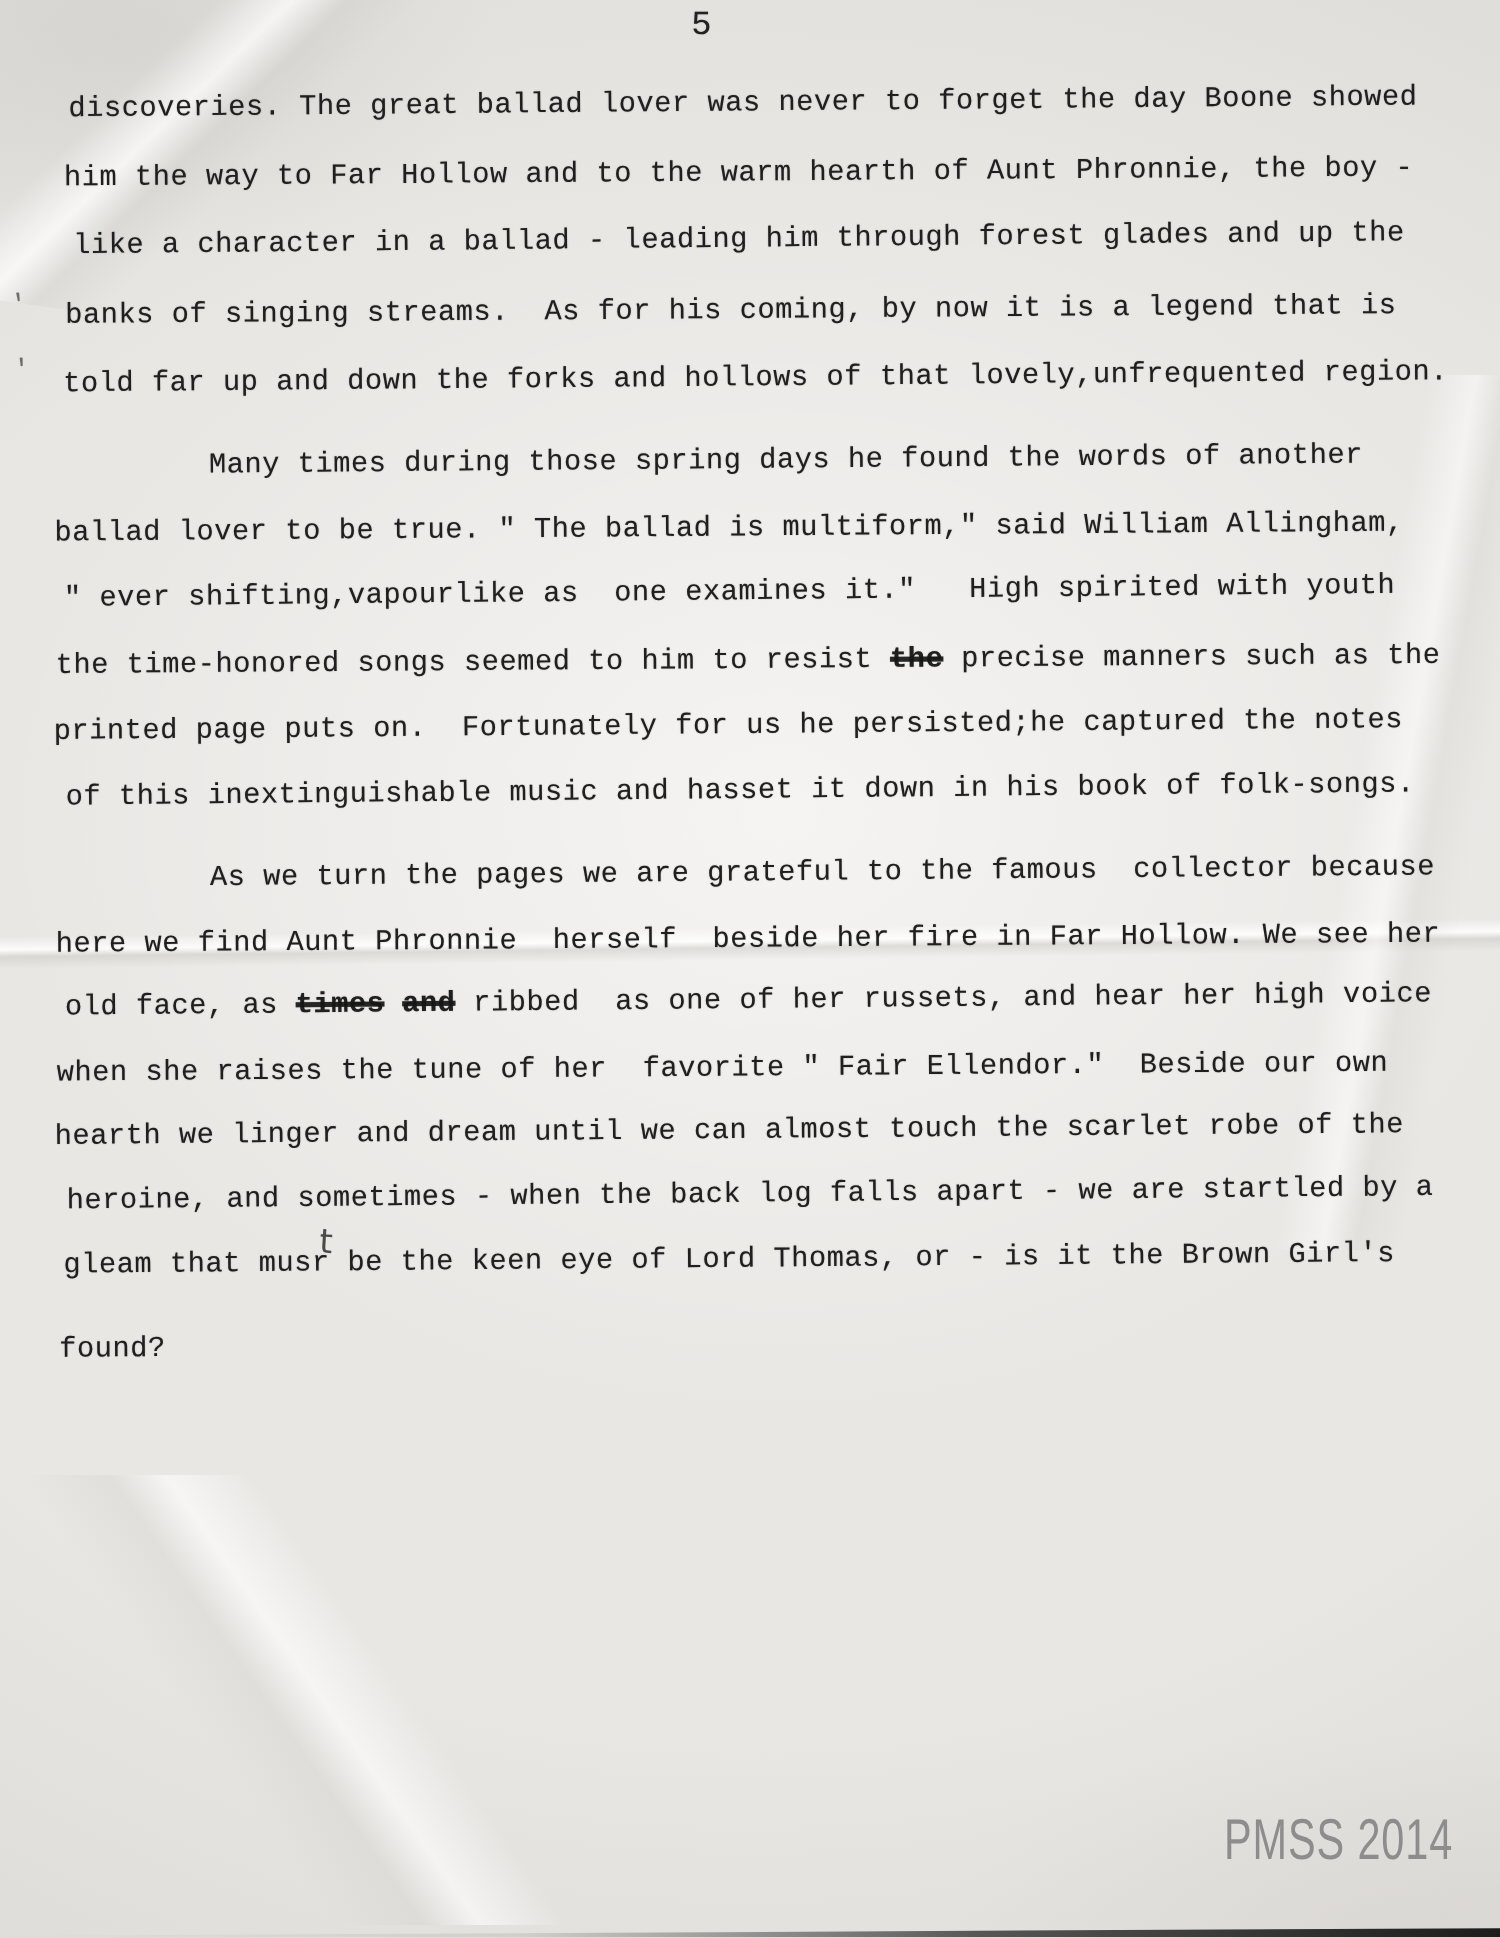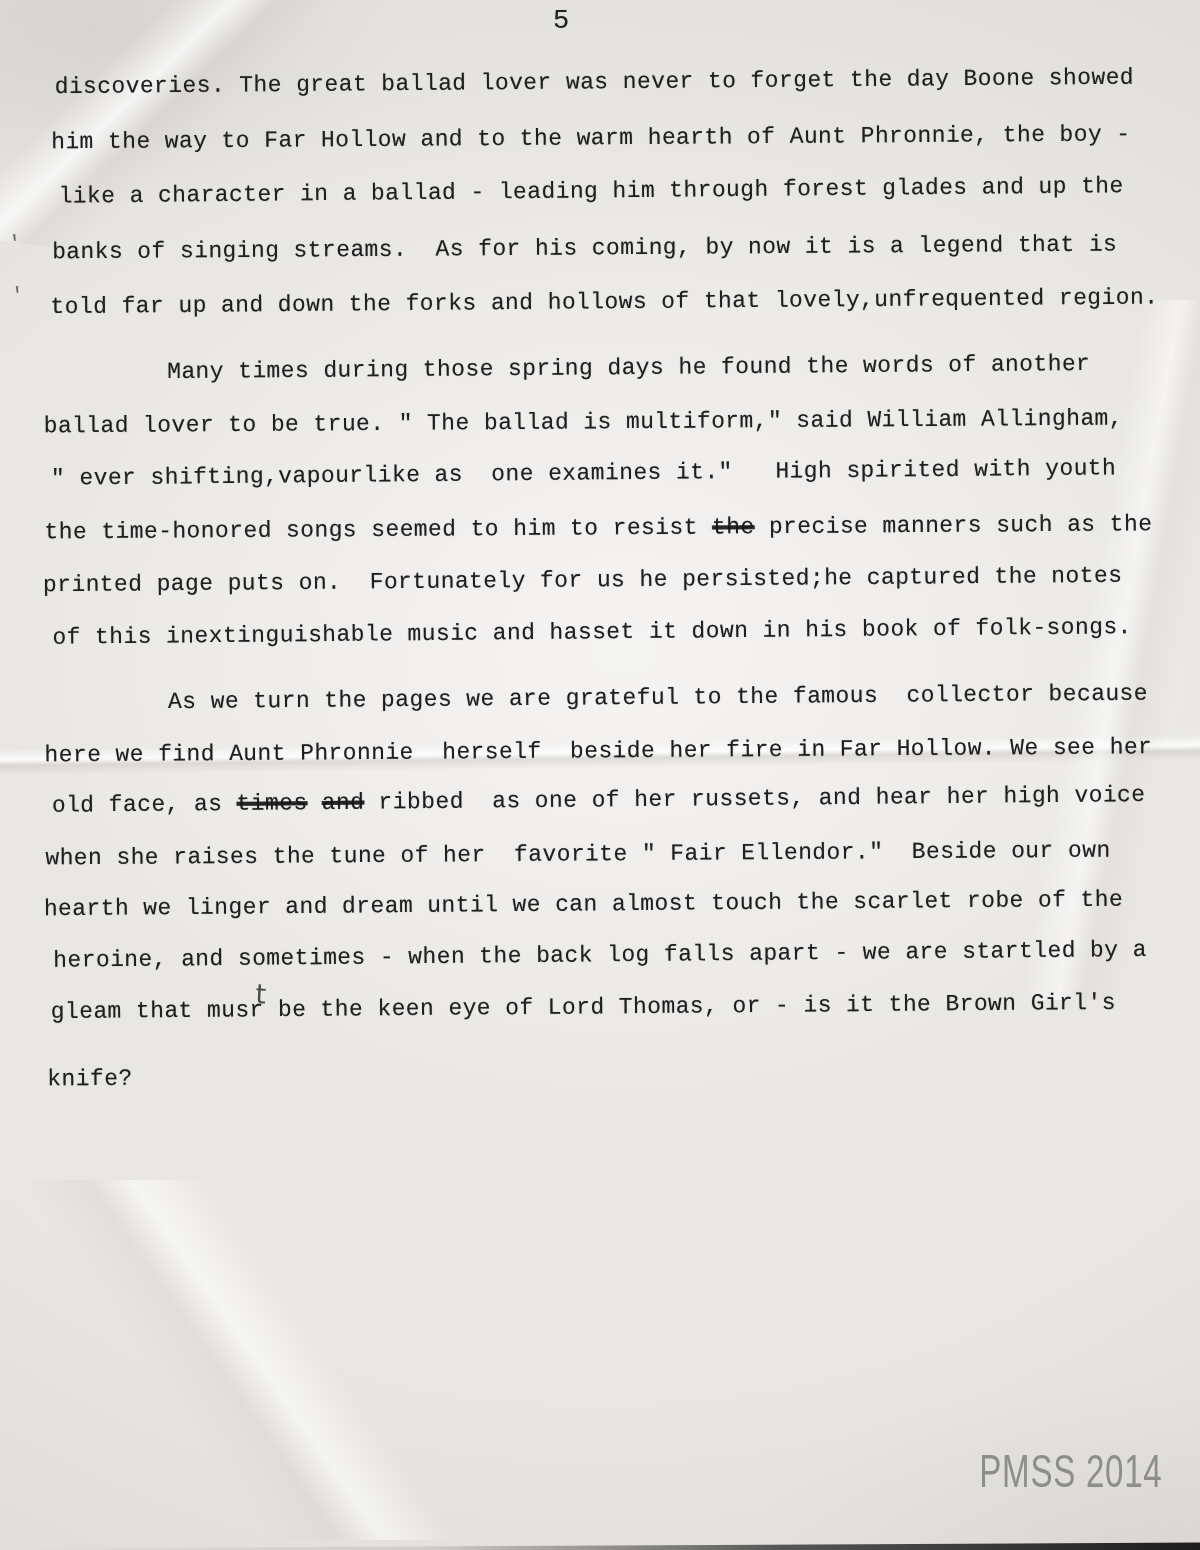--- a/index.html
+++ b/index.html
@@ -102,20 +102,21 @@
   .line { white-space: pre; }
   .para .line:nth-child(2n)   { transform: translate(-4px, 1px) rotate(0.08deg); }
   .para .line:nth-child(3n)   { transform: translate(3px, -1px) rotate(-0.06deg); }
   .para .line:nth-child(5n)   { transform: translate(-6px, 0px); }
   .indent { padding-left: 120px; }
   .extra-gap { margin-top: 15px; }
   .strike {
     text-decoration: line-through;
     text-decoration-thickness: 3.5px;
     text-decoration-color: rgba(22,22,22,0.88);
+    font-weight: bold;
   }
   .corrected { position: relative; }
   .correction {
     position: absolute;
     right: -3px;
     top: -19px;
     font-family: "DejaVu Sans", sans-serif;
     font-size: 27px;
     font-weight: 400;
     color: #4a4a4a;
@@ -187,19 +188,19 @@
         <div class="line"><span>of this inextinguishable music and hasset it down in his book of folk-songs.</span></div>
       </div>
       <div class="para para-3">
         <div class="line indent"><span>As we turn the pages we are grateful to the famous  collector because</span></div>
         <div class="line"><span>here we find Aunt Phronnie  herself  beside her fire in Far Hollow. We see her</span></div>
         <div class="line"><span>old face, as </span><span class="strike">times</span><span> </span><span class="strike">and</span><span> ribbed  as one of her russets, and hear her high voice</span></div>
         <div class="line"><span>when she raises the tune of her  favorite " Fair Ellendor."  Beside our own</span></div>
         <div class="line"><span>hearth we linger and dream until we can almost touch the scarlet robe of the</span></div>
         <div class="line"><span>heroine, and sometimes - when the back log falls apart - we are startled by a</span></div>
         <div class="line"><span>gleam that </span><span class="corrected">musr<span class="correction">t</span></span><span> be the keen eye of Lord Thomas, or - is it the Brown Girl's</span></div>
-        <div class="line extra-gap"><span>knife?</span></div>
+        <div class="line extra-gap"><span>found?</span></div>
       </div>
     </div>
 
   <div class="watermark">PMSS 2014</div>
   <div class="scan-edge"></div>
 </div>
 
 </body></html>

